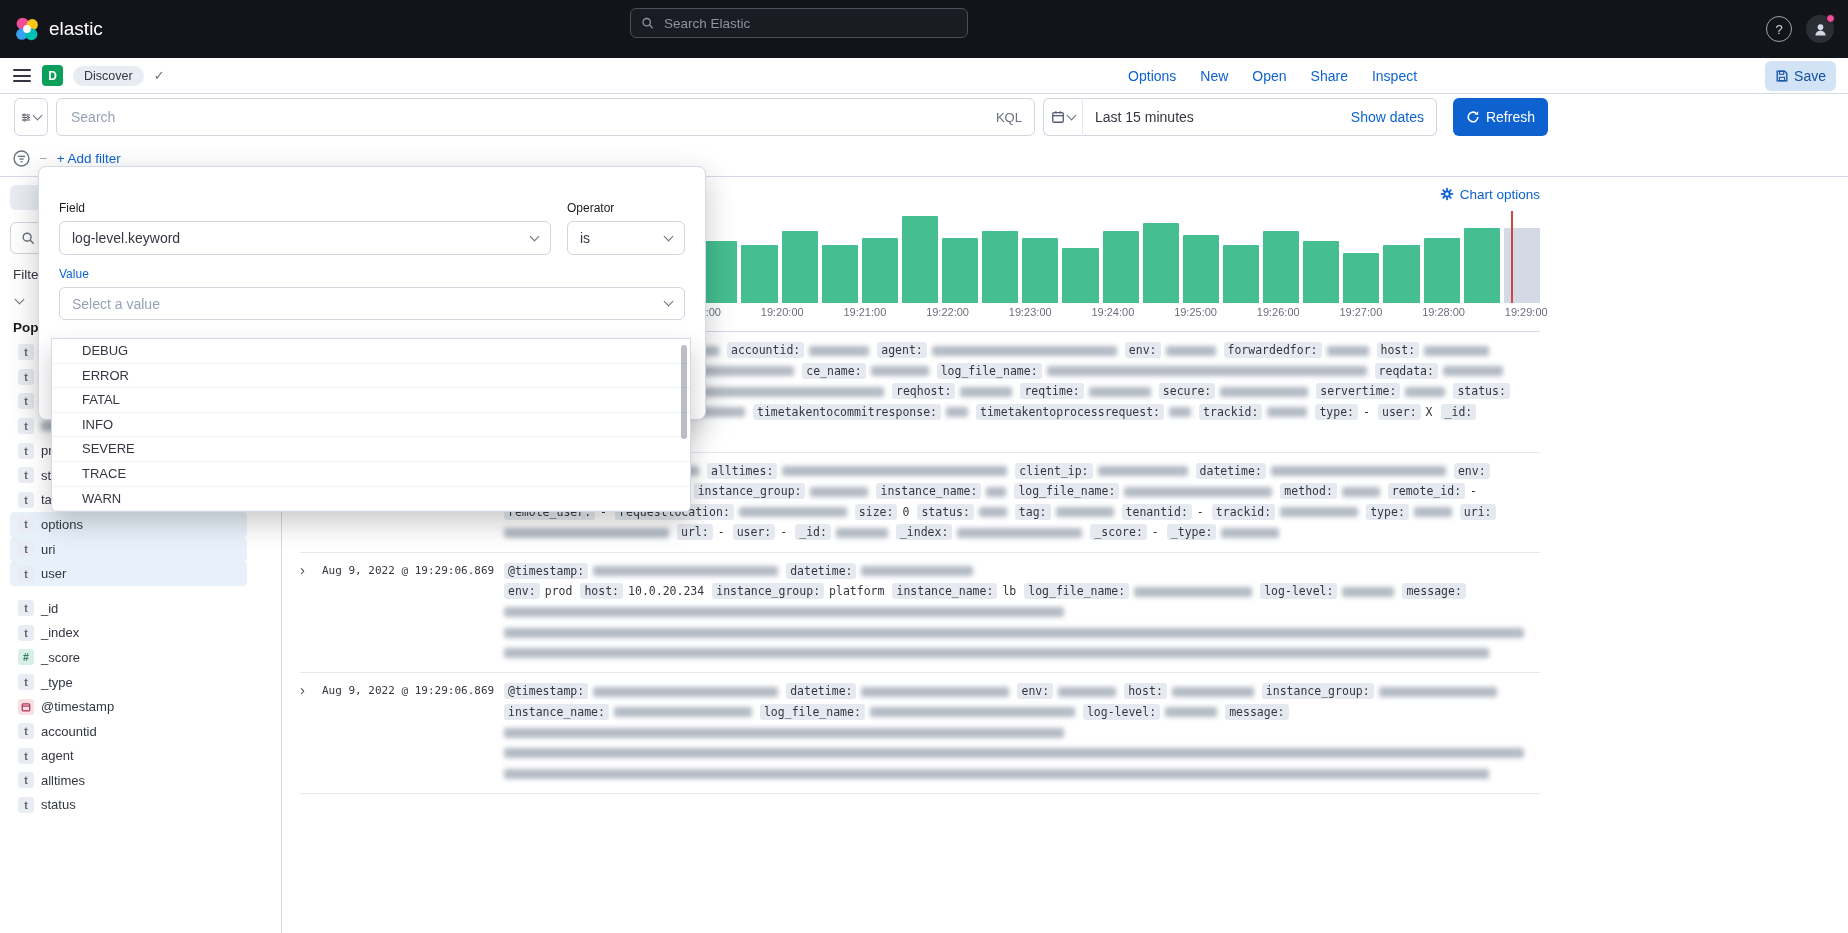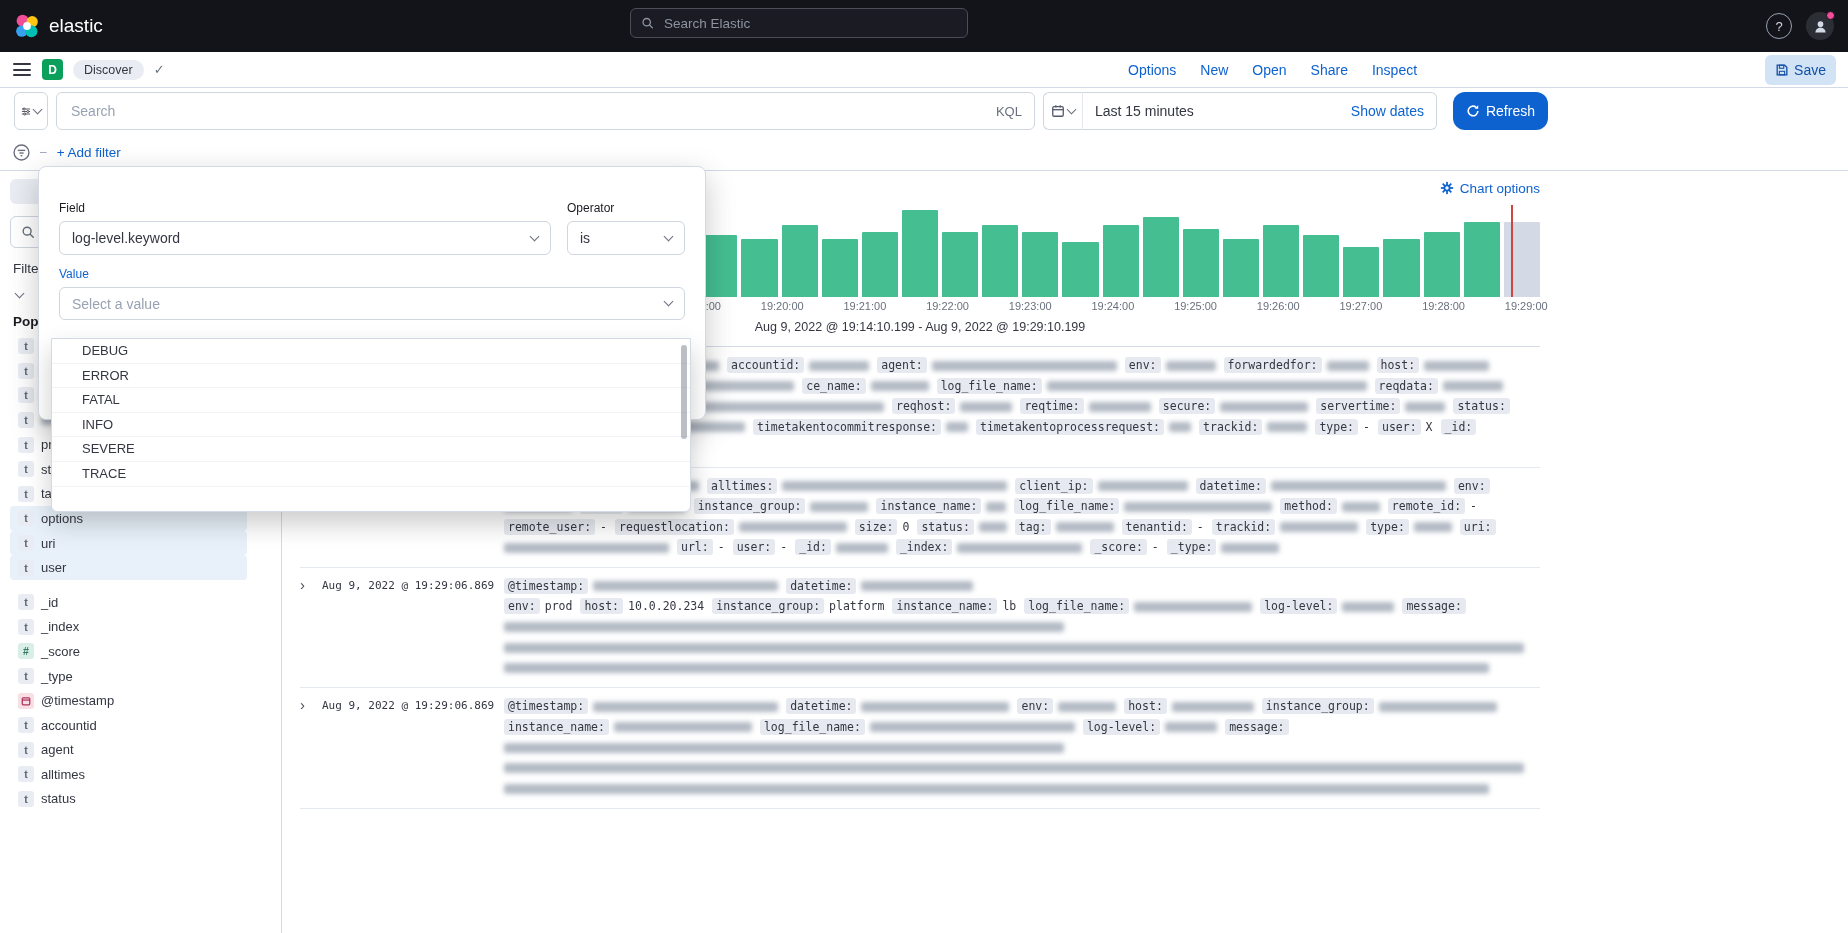--- a/index.html
+++ b/index.html
@@ -3,21 +3,21 @@
 <meta charset="utf-8">
 <style>
   *{box-sizing:border-box}
   html,body{margin:0;padding:0}
   body{width:1848px;height:933px;overflow:hidden;position:relative;background:#fff;
        font-family:"Liberation Sans",sans-serif;color:#343741;font-size:14px}
   button{cursor:pointer;font-family:inherit}
   a{cursor:pointer;text-decoration:none}
 
   
-  .topbar{height:52px;background:#131419;display:flex;align-items:center;padding:0 14px;position:relative}
+  .topbar{height:58px;background:#131419;display:flex;align-items:center;padding:0 14px;position:relative}
   .brand{display:flex;align-items:center;gap:9px}
   .brand-name{color:#fff;font-size:19px}
   .gsearch{position:absolute;left:630px;top:8px;width:338px;height:30px;background:#1b1c23;
            border:1px solid #4a4e57;border-radius:6px;display:flex;align-items:center;gap:8px;padding:0 10px;color:#8d93a0}
   .gsearch input{background:transparent;border:none;outline:none;color:#d4dae3;font-size:13.5px;width:100%}
   .gsearch input::placeholder{color:#8d93a0}
   .top-icons{margin-left:auto;display:flex;align-items:center;gap:14px}
   .circle-btn{width:26px;height:26px;border-radius:50%;border:1.4px solid #98a2b3;color:#d3dae6;
               display:flex;align-items:center;justify-content:center;font-size:13px;background:transparent}
   .avatar{width:28px;height:28px;border-radius:50%;background:#2c2e36;display:flex;align-items:center;
@@ -45,21 +45,21 @@
              display:flex;align-items:center;padding:0 12px;gap:20px;color:#69707d}
   .searchbox input{flex:1;border:none;outline:none;font-size:14px;color:#343741}
   .searchbox input::placeholder{color:#98a2b3}
   .kql{color:#69707d;font-size:13px}
   .dategroup{display:flex;height:38px}
   .cal-btn{width:40px;border:1px solid #cfd6e0;border-right:1px solid #e4e8ee;border-radius:6px 0 0 6px;background:#fff;
            display:flex;align-items:center;justify-content:center;gap:3px;color:#53596b}
   .daterange{width:354px;border:1px solid #cfd6e0;border-left:none;border-radius:0 6px 6px 0;background:#fff;
              display:flex;align-items:center;padding:16px 12px;font-size:14px}
   .showdates{margin-left:auto;color:#0e62cf;font-size:14px}
-  .refresh-btn{height:38px;padding:0 13px;background:#0e62cf;color:#fff;border:none;border-radius:12px;font-size:14px;
+  .refresh-btn{height:38px;padding:0 13px;background:#0e62cf;color:#fff;border:none;border-radius:6px;font-size:14px;
                display:flex;align-items:center;gap:6px;margin-left:8px}
 
   
   .filterrow{height:36px;display:flex;align-items:center;gap:10px;padding:0 13px}
   .dash{color:#98a2b3;font-size:12px}
   .addfilter{color:#0e62cf;font-size:13.5px}
 
   
   .mainwrap{display:flex;border-top:1px solid #d3dae6;height:768px}
   .sidebar{width:282px;flex:none;border-right:1px solid #d3dae6;padding:8px 10px;overflow:hidden}
@@ -399,21 +399,20 @@
         <div class="xt" style="left: 45.5556%;">19:21:00</div>
         <div class="xt" style="left: 52.2222%;">19:22:00</div>
         <div class="xt" style="left: 58.8889%;">19:23:00</div>
         <div class="xt" style="left: 65.5556%;">19:24:00</div>
         <div class="xt" style="left: 72.2222%;">19:25:00</div>
         <div class="xt" style="left: 78.8889%;">19:26:00</div>
         <div class="xt" style="left: 85.5556%;">19:27:00</div>
         <div class="xt" style="left: 92.2222%;">19:28:00</div>
         <div class="xt" style="left: 98.8889%;">19:29:00</div>
       </div>
-    <div class="range-label">Aug 9, 2022 @ 19:14:10.199 - Aug 9, 2022 @ 19:29:10.199</div>
     <div class="tdivider"></div>
     <div id="doc-rows">
         <div class="drow">
           <div class="ecell"><button class="ebtn">›</button></div>
           <div class="tcell"></div>
           <div class="dcell"><span class="blur" style="width: 215px;"></span><span class="ftag">accountid:</span><span class="blur" style="width: 60px;"></span><span class="ftag">agent:</span><span class="blur" style="width: 185px;"></span><span class="ftag">env:</span><span class="blur" style="width: 50px;"></span><span class="ftag">forwardedfor:</span><span class="blur" style="width: 42px;"></span><span class="ftag">host:</span><span class="blur" style="width: 65px;"></span><span class="ftag">hostname:</span><span class="fval">-</span><span class="blur" style="width: 200px;"></span><span class="ftag">ce_name:</span><span class="blur" style="width: 58px;"></span><span class="ftag">log_file_name:</span><span class="blur" style="width: 320px;"></span><span class="ftag">reqdata:</span><span class="blur" style="width: 60px;"></span><span class="blur" style="width: 380px;"></span><span class="ftag">reqhost:</span><span class="blur" style="width: 52px;"></span><span class="ftag">reqtime:</span><span class="blur" style="width: 62px;"></span><span class="ftag">secure:</span><span class="blur" style="width: 88px;"></span><span class="ftag">servertime:</span><span class="blur" style="width: 40px;"></span><span class="ftag">status:</span><span class="blur" style="width: 48px;"></span><span class="blur" style="width: 185px;"></span><span class="ftag">timetakentocommitresponse:</span><span class="blur" style="width: 22px;"></span><span class="ftag">timetakentoprocessrequest:</span><span class="blur" style="width: 22px;"></span><span class="ftag">trackid:</span><span class="blur" style="width: 40px;"></span><span class="ftag">type:</span><span class="fval">-</span><span class="ftag">user:</span><span class="fval">X</span><span class="ftag">_id:</span><span class="blur" style="width: 52px;"></span><span class="ftag">_index:</span><span class="blur" style="width: 42px;"></span></div>
         </div>
         <div class="drow">
           <div class="ecell"><button class="ebtn">›</button></div>
           <div class="tcell"></div>
@@ -460,16 +459,17 @@
     </div>
   </div>
   <div class="dd-panel">
     <div id="dd-list">
         <div class="dd-opt">DEBUG</div>
         <div class="dd-opt">ERROR</div>
         <div class="dd-opt">FATAL</div>
         <div class="dd-opt">INFO</div>
         <div class="dd-opt">SEVERE</div>
         <div class="dd-opt">TRACE</div>
+        <div class="dd-opt">WARN</div>
       </div>
     <div class="dd-scroll"></div>
   </div>
 </div>
 
 </body></html>

